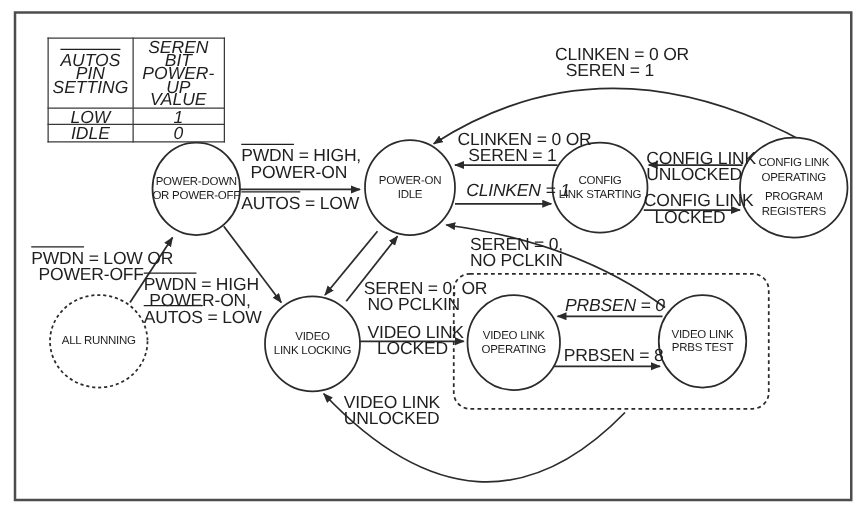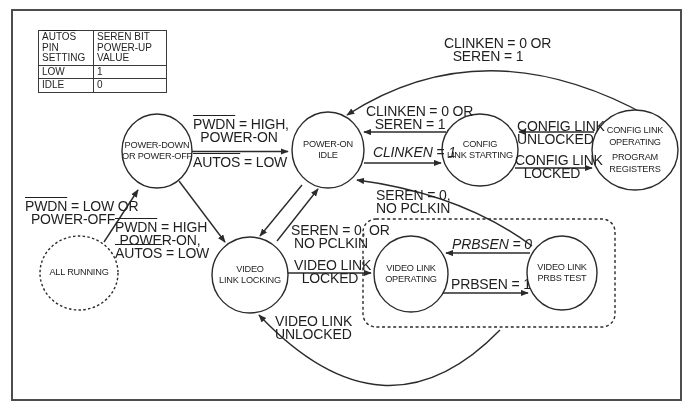--- a/index.html
+++ b/index.html
@@ -18,21 +18,21 @@
   }
   .state-label {
     position:absolute; display:flex; flex-direction:column; align-items:center;
     justify-content:center; text-align:center; font-size:9.2px; line-height:11.5px;
     letter-spacing:-0.2px;
   }
   .gap { margin-top:4px; }
   .ov { text-decoration:overline; text-decoration-thickness:1px; }
   table.tbl {
     position:absolute; left:38px; top:30px; border-collapse:collapse;
-    font-size:10px; line-height:10.5px; color:#1f1f1f;
+    font-size:14px; line-height:10.5px; text-align:center; color:#1f1f1f;font-style:italic;
   }
   table.tbl td { border:1.4px solid #3a3a3a; padding:1px 3px; }
   table.tbl td.hdr { height:26px; vertical-align:middle; }
   table.tbl td.c1 { width:48px; }
   table.tbl td.c2 { width:66px; }
 </style>
 </head>
 <body>
 
 <div class="stage">
@@ -129,14 +129,14 @@
   <div class="lbl ovl" style="left:291px; top:224px; width:80px;">SEREN = 0, OR<br>NO PCLKIN</div>
   <div class="lbl ovl" style="left:294px; top:259px; width:72px;">VIDEO LINK<br>LOCKED</div>
   <div class="lbl ovl" style="left:376px; top:189px; width:74px;">SEREN = 0,<br>NO PCLKIN</div>
   <div class="lbl ovl" style="left:275px; top:315px; width:74px;">VIDEO LINK<br>UNLOCKED</div>
   <div class="lbl ovl" style="left:444px; top:37px; width:88px;">CLINKEN = 0 OR<br>SEREN = 1</div>
   <div class="lbl ovl" style="left:366px; top:105px; width:88px;">CLINKEN = 0 OR<br>SEREN = 1</div>
   <div class="lbl ovl" style="left:373px; top:146px; width:74px;font-style:italic;">CLINKEN = 1</div>
   <div class="lbl ovl" style="left:517px; top:120px; width:74px;">CONFIG LINK<br>UNLOCKED</div>
   <div class="lbl ovl" style="left:515px; top:154px; width:74px;">CONFIG LINK<br>LOCKED</div>
   <div class="lbl ovl" style="left:452px; top:238px; width:74px;font-style:italic;">PRBSEN = 0</div>
-  <div class="lbl ovl" style="left:451px; top:278px; width:74px;">PRBSEN = 1</div>
+  <div class="lbl ovl" style="left:451px; top:278px; width:74px;">PRBSEN = 8</div>
 </div>
 
 </body></html>

